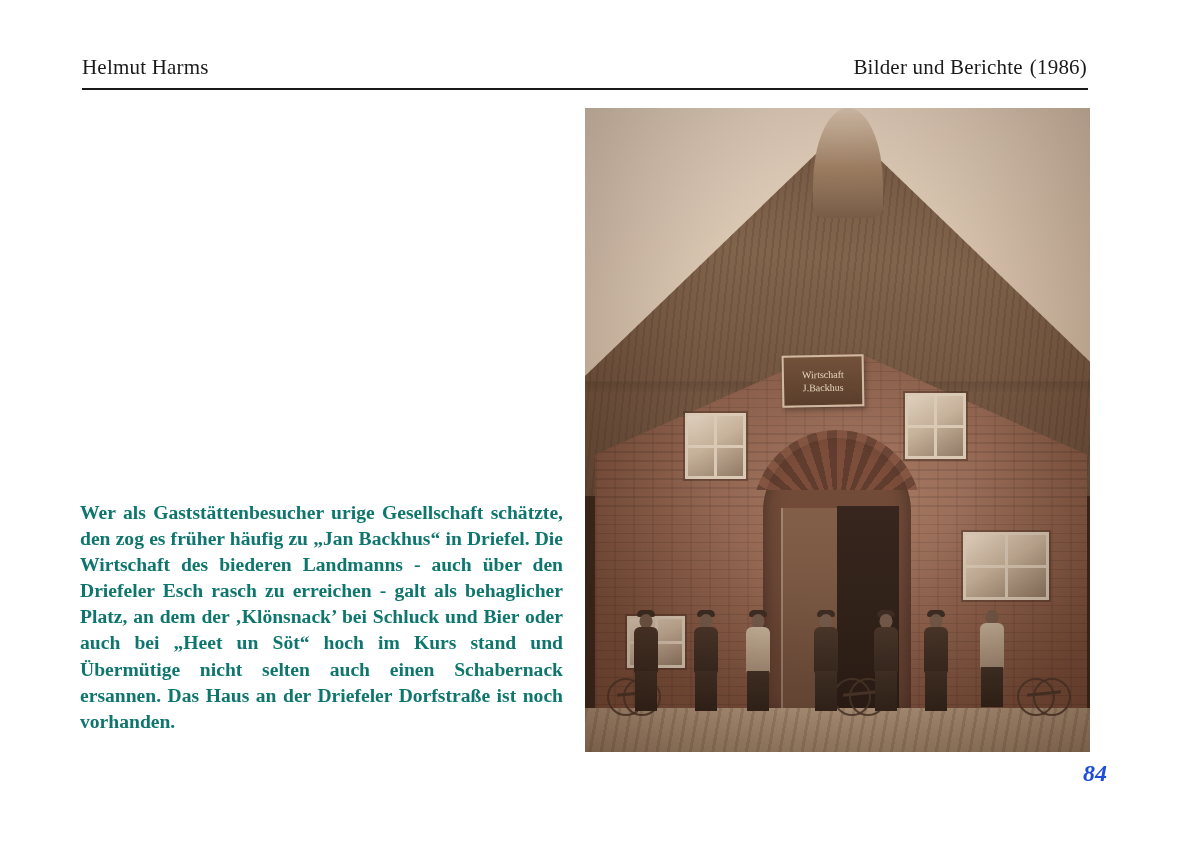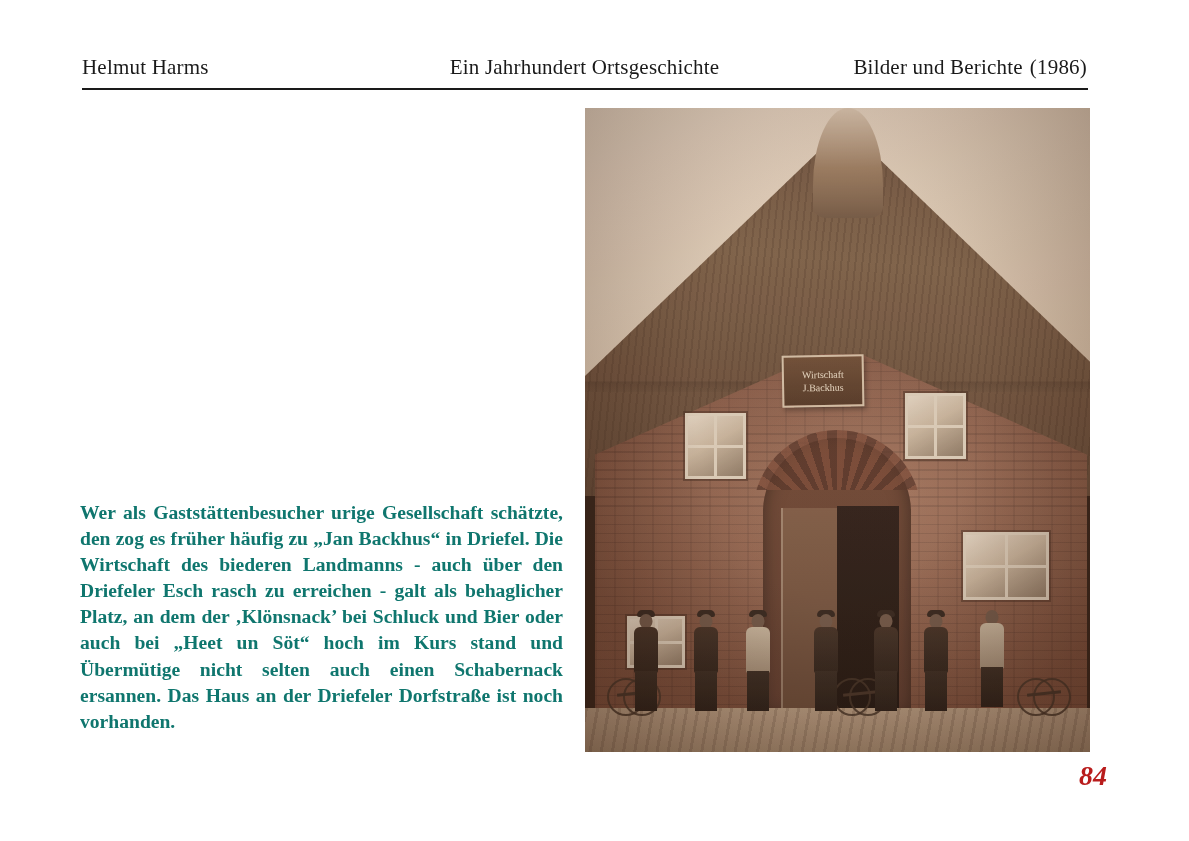--- a/index.html
+++ b/index.html
@@ -336,33 +336,32 @@
   }
 
   
   .pagenum {
     position: absolute;
     right: 82px;
     top: 760px;
     font-family: "Liberation Serif", serif;
     font-weight: bold;
     font-style: italic;
-    font-size: 28px;
-    color: #b91c1c;
+    font-size: 24px;
+    color: #1d4ed8;
     margin-left: 20px;
   }
 </style>
 </head>
 <body>
 
 <div class="page">
 
   <div class="header">
     <span class="h-left">Helmut Harms</span>
-    <span class="h-center">Ein Jahrhundert Ortsgeschichte</span>
     <span class="h-right">
       <span>Bilder und Berichte</span>
       <span class="h-year">(1986)</span>
     </span>
   </div>
   <div class="rule"></div>
 
   <div class="bodytext">
     <p>Wer als Gaststättenbesucher urige Gesellschaft schätzte, den zog es früher häufig zu „Jan Backhus“ in Driefel. Die Wirtschaft des biederen Landmanns - auch über den Driefeler Esch rasch zu erreichen - galt als behaglicher Platz, an dem der ‚Klönsnack’ bei Schluck und Bier oder auch bei „Heet un Söt“ hoch im Kurs stand und Übermütige nicht selten auch einen Schabernack ersannen. Das Haus an der Driefeler Dorfstraße ist noch vorhanden.</p>
   </div>

